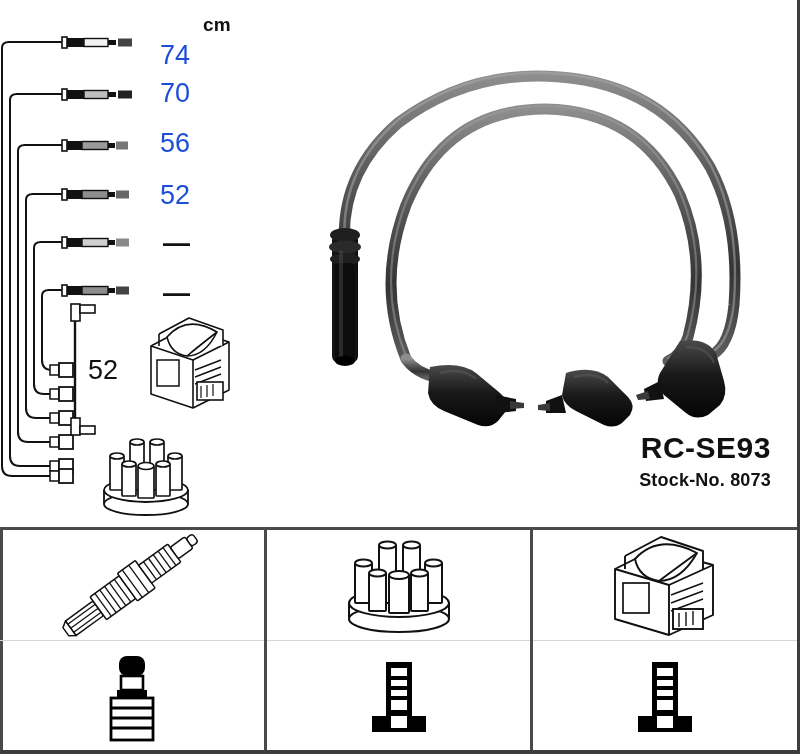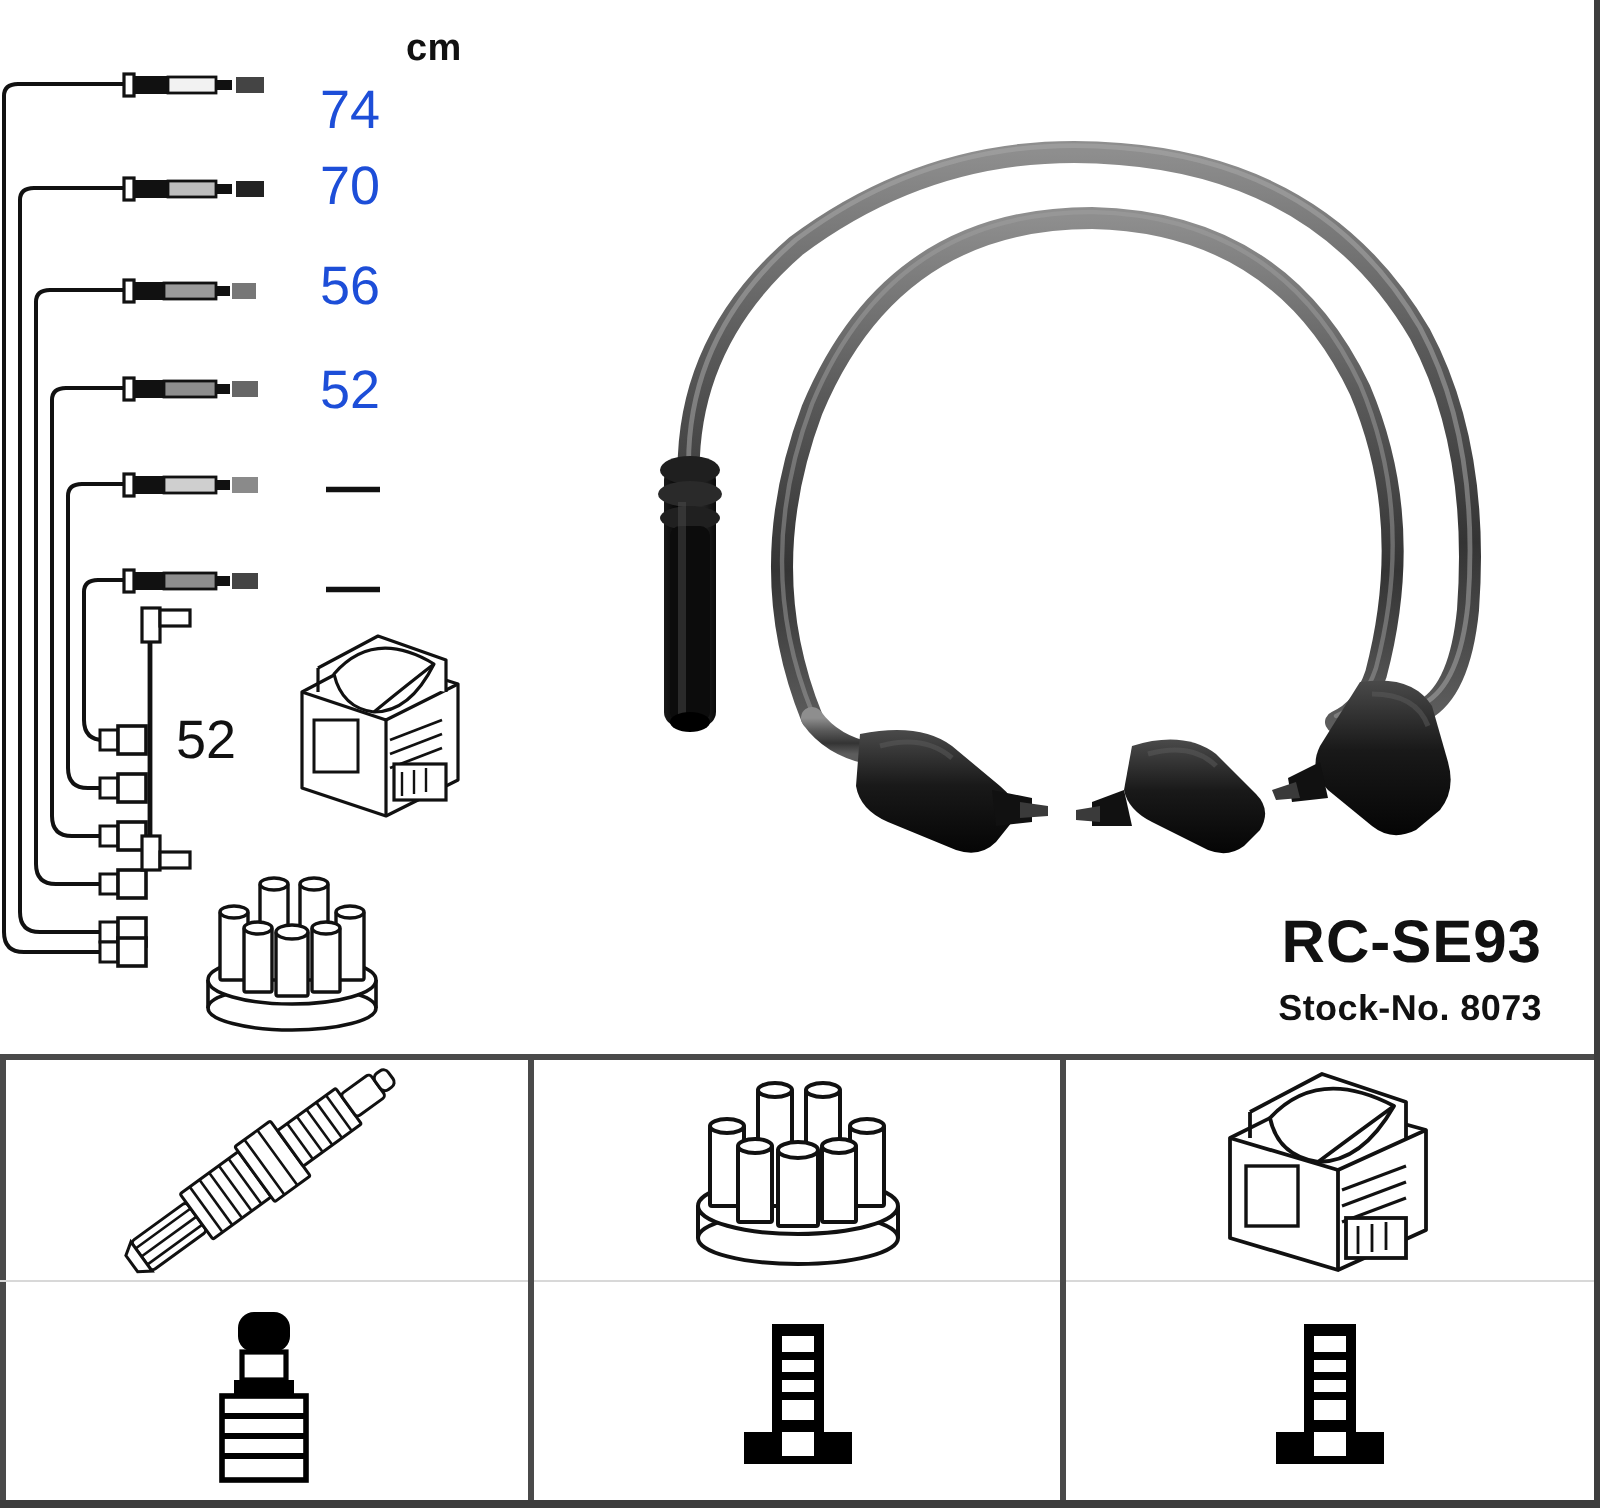--- a/index.html
+++ b/index.html
@@ -45,21 +45,21 @@
 
   
   #coil-small{position:absolute;left:143px;top:312px;}
   #cap-small{position:absolute;left:96px;top:430px;}
 
   
   #hero{position:absolute;left:310px;top:55px;width:490px;height:370px;}
 
   
   #label{
-    position:absolute;right:26px;top:456px;
+    position:absolute;right:26px;top:432px;
     text-align:right;color:#111;
   }
   #label .code{font-size:30px;font-weight:bold;letter-spacing:.5px;line-height:1.05;}
   #label .stock{font-size:18px;font-weight:bold;margin-top:6px;letter-spacing:.2px;margin-left:14px;}
 
   
   #panels{
     position:absolute;left:0;top:527px;width:797px;height:227px;
     border-top:3px solid #4a4a4a;
     box-sizing:border-box;

